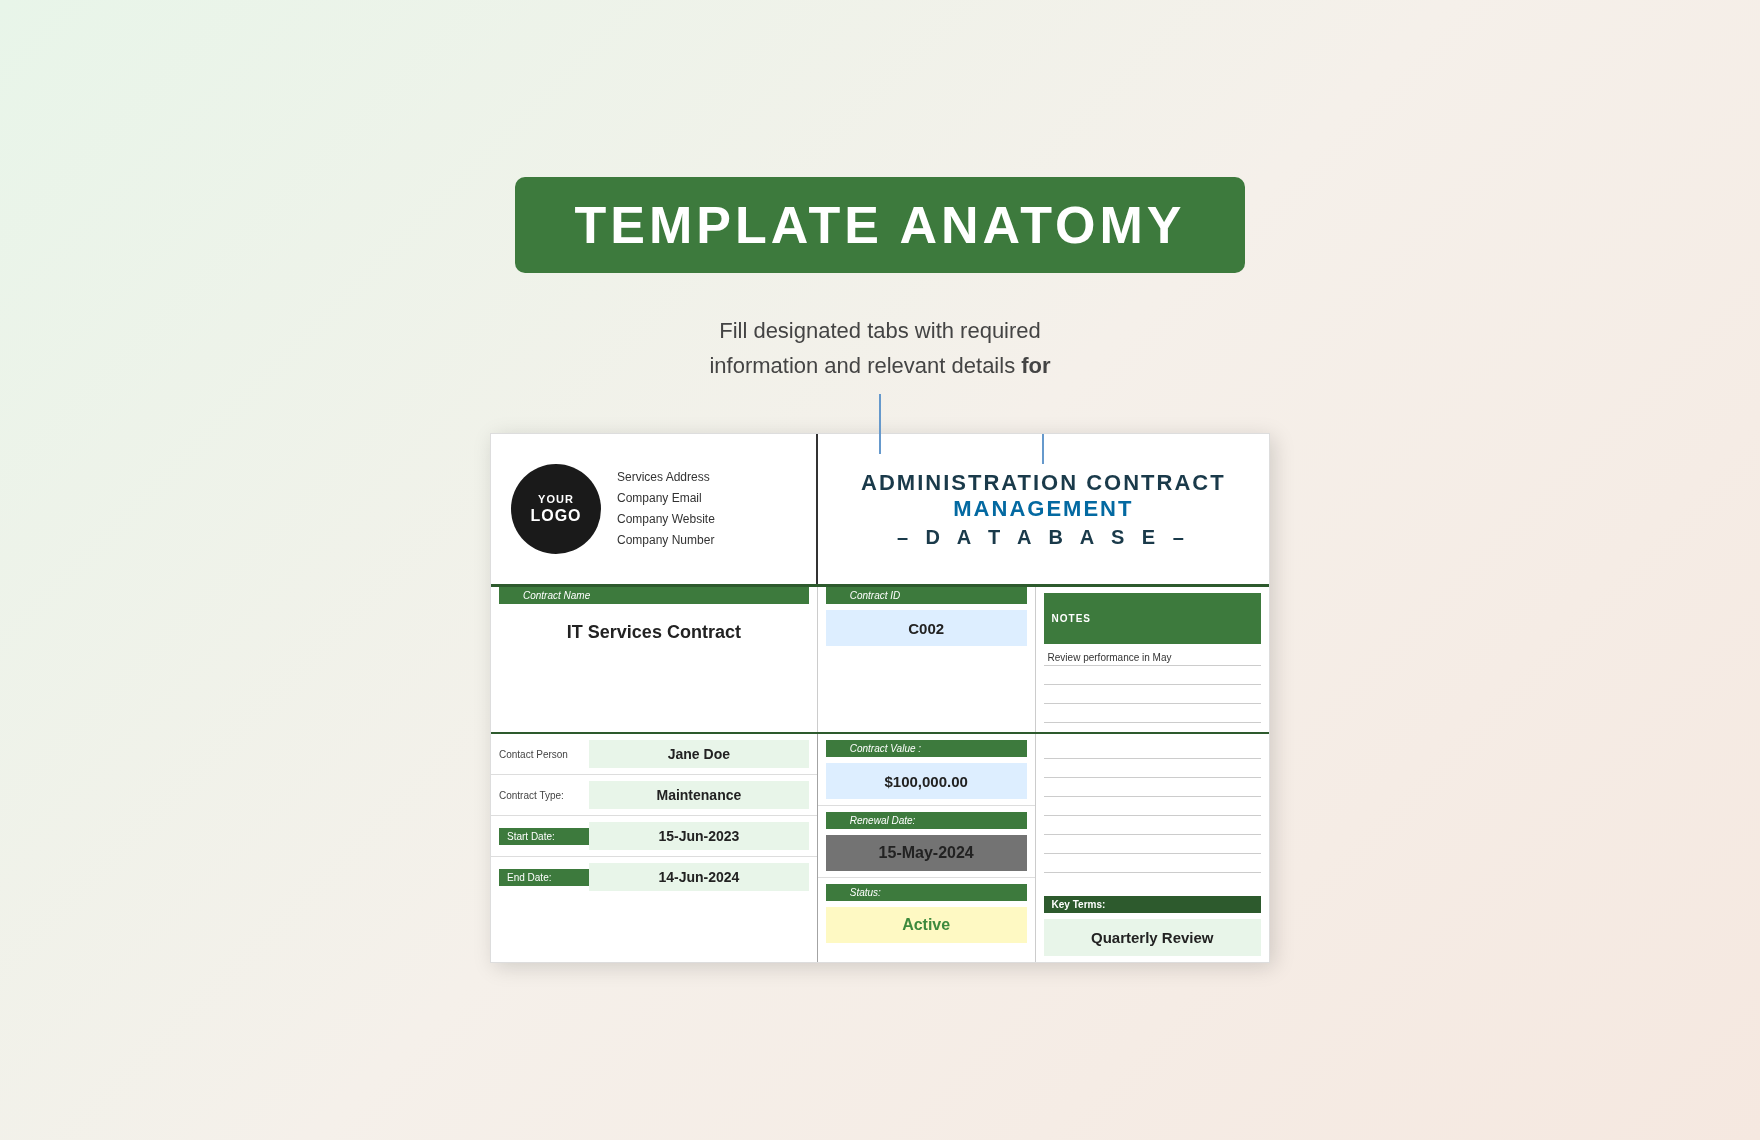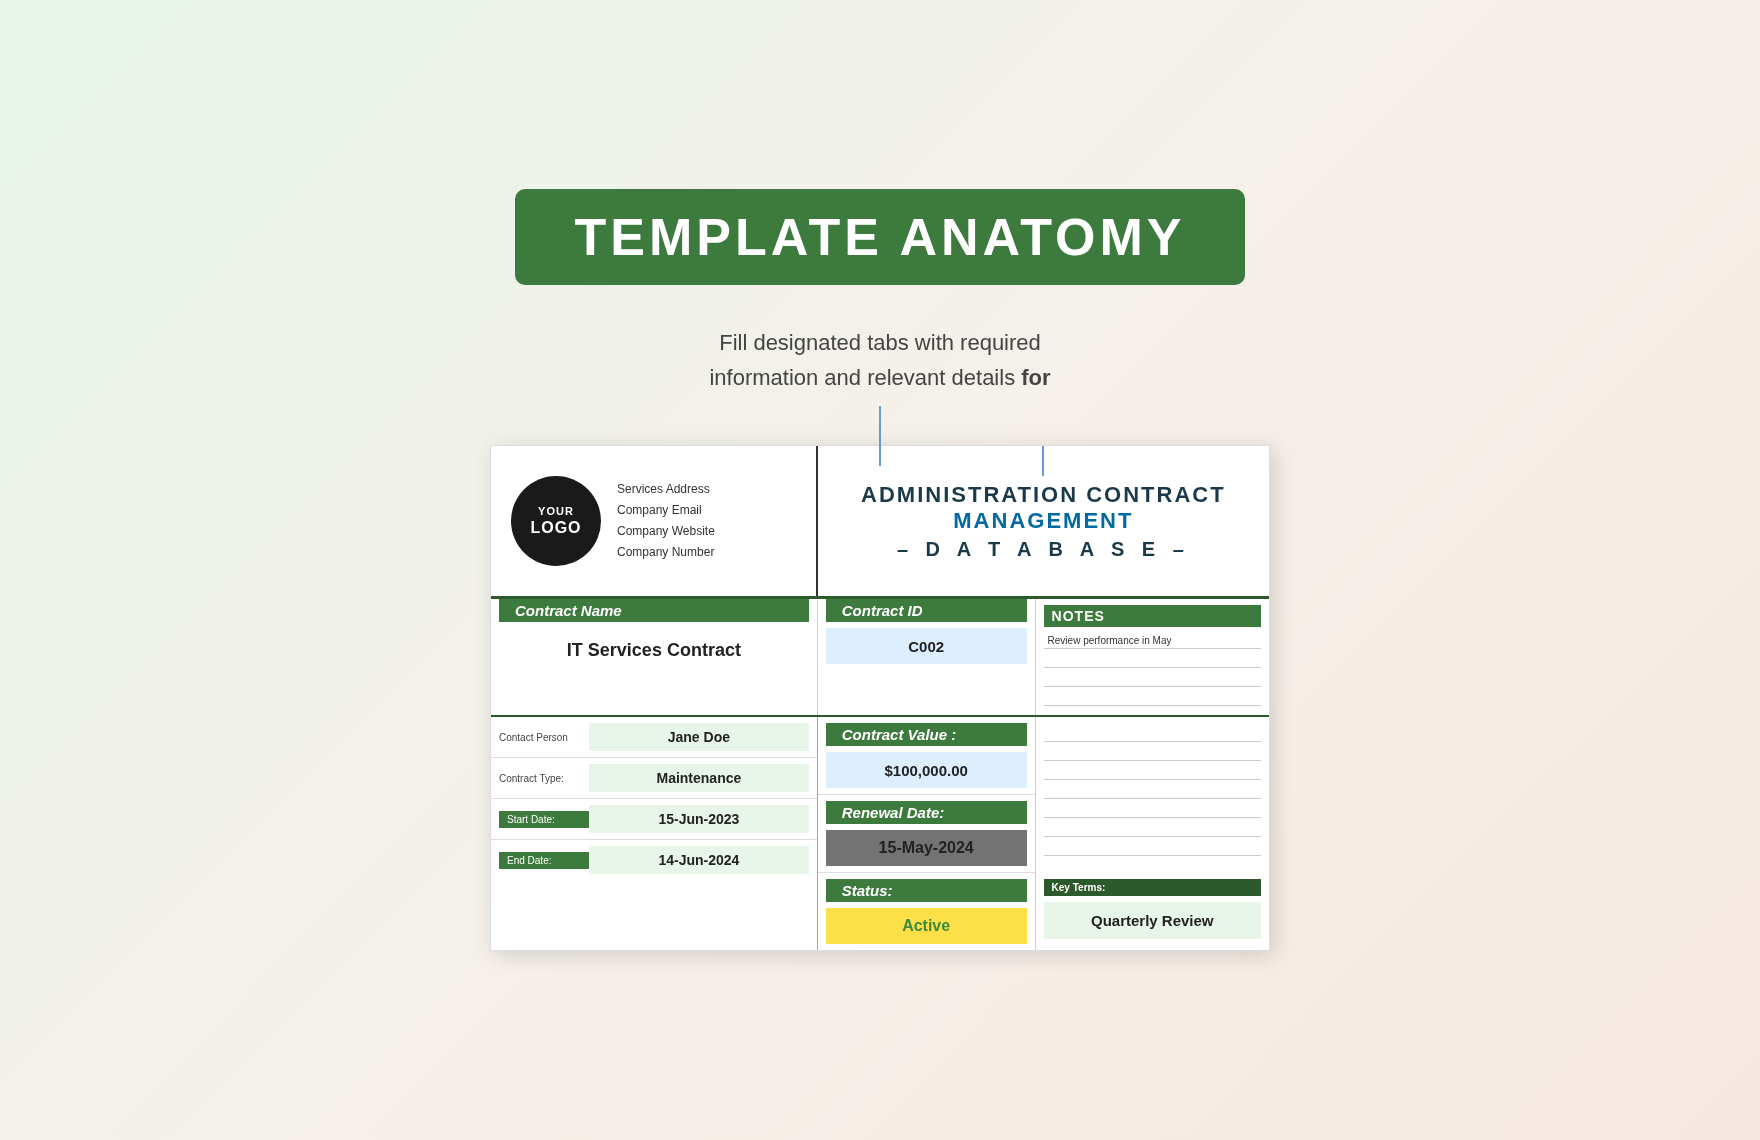--- a/index.html
+++ b/index.html
@@ -199,23 +199,23 @@
 
     
     .right-col {
       width: 30%;
       padding: 0;
     }
 
     .field-label {
       background-color: #3d7a3d;
       color: white;
-      font-size: 15px;
-      font-weight: 700;
-      padding: 3px 16px;
+      font-size: 10px;
+      font-weight: 400;
+      padding: 3px 24px;
       font-style: italic;
       margin-bottom: 6px;
     }
 
     .field-value {
       background-color: #737373;
       padding: 8px 12px;
       font-size: 16px;
       font-weight: 700;
       color: #222;
@@ -233,21 +233,21 @@
       font-weight: 700;
       color: #222;
       text-align: center;
       min-height: 36px;
       display: flex;
       align-items: center;
       justify-content: center;
     }
 
     .field-value-green-text {
-      background-color: #fde047;
+      background-color: #fef9c3;
       padding: 8px 12px;
       font-size: 16px;
       font-weight: 700;
       color: #3d8a3d;
       text-align: center;
       min-height: 36px;
       display: flex;
       align-items: center;
       justify-content: center;
     }
@@ -314,24 +314,24 @@
     }
 
     
     .notes-section {
       padding: 6px 8px;
     }
 
     .notes-label-bar {
       background-color: #3d7a3d;
       color: white;
-      font-size: 14px;
+      font-size: 10px;
       font-weight: 700;
       letter-spacing: 1px;
-      padding: 3px 8px;
+      padding: 20px 8px;
       margin-bottom: 6px;
     }
 
     .note-text {
       font-size: 10px;
       color: #333;
       padding: 2px 4px;
       border-bottom: 1px solid #ccc;
       min-height: 16px;
     }

